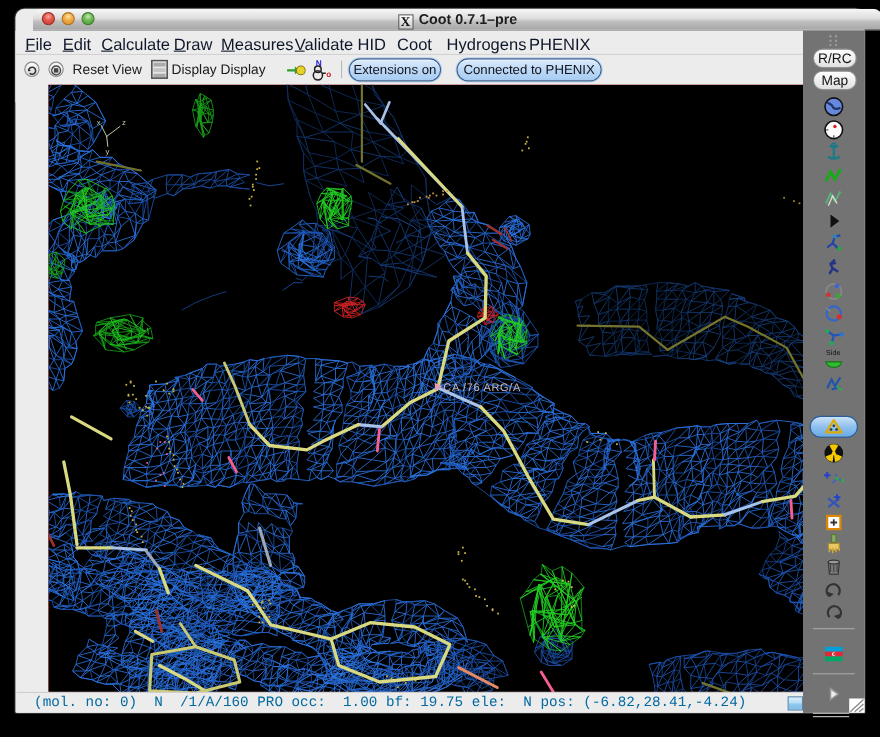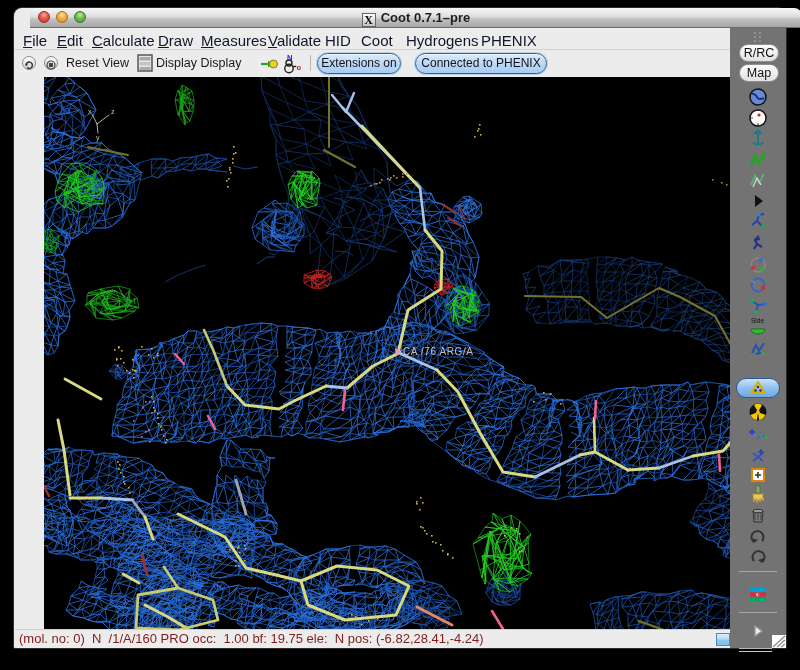--- a/index.html
+++ b/index.html
@@ -43,22 +43,22 @@
 .pill { position:absolute; left:9px; width:40px; height:18px; border-radius:9px;
   background:linear-gradient(180deg,#ffffff,#e0e0e0); border:1px solid #8f8f8f;
   font-size:12.5px; color:#111; text-align:center; line-height:16px; }
 .sep { position:absolute; left:9px; width:38px; height:1px; background:#a8a8a8; }
 .sicon { position:absolute; left:18px; width:20px; height:20px; }
 #grip6 { position:absolute; left:23px; top:3px; width:9px; height:11px; }
 #selbtn { position:absolute; left:6px; top:350px; width:44px; height:20px; border-radius:10px;
   background:linear-gradient(180deg,#cde2f8,#8fc0ee 50%,#6aaae6 100%); border:1px solid #2a5c9a; }
 #statusbar { position:absolute; left:1px; top:621px; width:715px; height:19px;
   background:#ececec; border-top:1px solid #cfcfcf;
-  font-size:13px; color:#7f1d1d; line-height:17px; padding-left:4px;
-  white-space:nowrap; overflow:hidden; }
+  font-size:13px; color:#0369a1; line-height:17px; padding-left:16px;
+  white-space:nowrap; overflow:hidden;font-family:Liberation Mono, monospace; }
 #progress { position:absolute; left:702px; top:625px; width:14px; height:13px;
   background:linear-gradient(180deg,#ddeffc 0%,#b5ddf5 45%,#8ec8ee 55%,#7dbfe9 100%);
   border:1px solid #5a88ad; }
 #grip { position:absolute; left:758px; top:627px; width:14px; height:13px; background:#fff; }
 </style>
 </head>
 <body>
 <div id="win">
   <div id="titlebar">
     <div class="tl" id="tl-r"></div>

